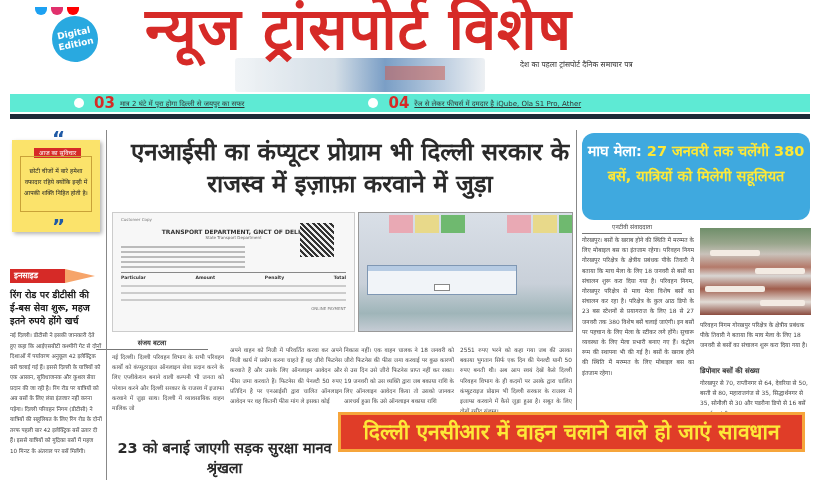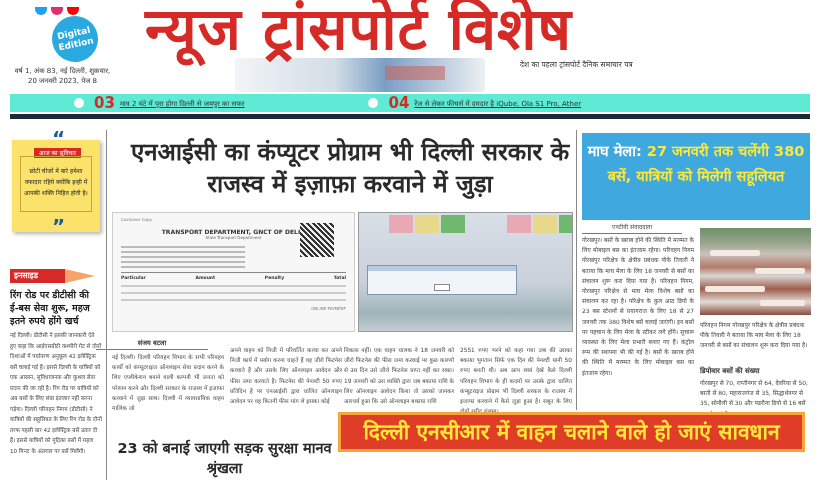--- a/index.html
+++ b/index.html
@@ -63,21 +63,21 @@
   .screen-img .dialog .ok { position: absolute; left: 66px; top: 18px; width: 16px; height: 7px; border: 1px solid #888; background: #fff; }
 
   .byline { position: absolute; left: 96px; top: 338px; width: 112px; text-align: center; font-size: 6.5px; font-weight: bold; color: #333; border-bottom: 1px solid #777; padding-bottom: 2px; }
   .col { position: absolute; top: 345px; font-size: 5.8px; line-height: 10.2px; color: #444; text-align: justify; overflow: hidden; }
   .col1 { left: 112px; width: 112px; top: 352px; height: 72px; }
   .col2 { left: 230px; width: 112px; height: 80px; }
   .col3 { left: 344px; width: 110px; height: 80px; }
   .col4 { left: 460px; width: 112px; height: 80px; }
   .sub-headline { position: absolute; left: 112px; top: 438px; width: 225px; text-align: center; font-size: 14.5px; font-weight: bold; line-height: 20px; color: #2a2a2a; }
 
-  .magh-box { position: absolute; left: 582px; top: 133px; width: 228px; height: 87px; background: #3fa9df; border-radius: 0; text-align: center; padding-top: 6px; font-size: 14.5px; font-weight: bold; line-height: 25px; color: #fff; }
+  .magh-box { position: absolute; left: 582px; top: 133px; width: 228px; height: 87px; background: #3fa9df; border-radius: 12px; text-align: center; padding-top: 6px; font-size: 14.5px; font-weight: bold; line-height: 25px; color: #fff; }
   .magh-box .yel { color: #fde838; }
   .reporter { position: absolute; left: 582px; top: 223px; width: 100px; text-align: center; font-size: 6px; color: #444; border-bottom: 1px solid #777; padding-bottom: 2px; }
   .gkp-body { position: absolute; left: 582px; top: 235px; width: 112px; height: 175px; font-size: 5.9px; line-height: 10.2px; color: #444; text-align: justify; overflow: hidden; }
   .bus-photo { position: absolute; left: 700px; top: 228px; width: 111px; height: 87px; background: linear-gradient(180deg, #6f8f6a 0%, #9aa68d 18%, #c9c2ba 30%, #b47a6a 45%, #d9d6d3 55%, #a05d4c 70%, #e2dcd6 85%, #8b4b3e 100%); overflow: hidden; }
   .bus-photo span { position: absolute; height: 6px; background: #f3ebe3; border-radius: 2px; }
   .bus-caption { position: absolute; left: 700px; top: 320px; width: 110px; font-size: 5.9px; line-height: 10.2px; color: #444; }
   .depot-head { position: absolute; left: 700px; top: 366px; font-size: 7px; font-weight: bold; color: #333; }
   .depot-body { position: absolute; left: 700px; top: 378px; width: 110px; font-size: 5.9px; line-height: 10.2px; color: #444; }
 
   .rule-v { position: absolute; width: 1px; background: #888; }
@@ -87,24 +87,20 @@
 <body>
 
 <div class="masthead">
   <div class="social">
     <span style="background:#1da1f2"></span><span style="background:#e1306c"></span><span style="background:#ff0000"></span>
   </div>
   <div class="digital-badge">
     <span>Digital</span>
     <span>Edition</span>
   </div>
-  <div class="edition-info">
-    <div>वर्ष 1, अंक 83, नई दिल्ली, शुक्रवार,</div>
-    <div>20 जनवरी 2023, पेज 8</div>
-  </div>
   <div class="ship-art"></div>
   <div class="title">न्यूज ट्रांसपोर्ट विशेष</div>
   <div class="tagline">देश का पहला ट्रांसपोर्ट दैनिक समाचार पत्र</div>
 
 </div>
 
 <div class="teaser-bar">
   <div class="teaser">
     <span class="dot"></span>
     <span class="num">03</span>

